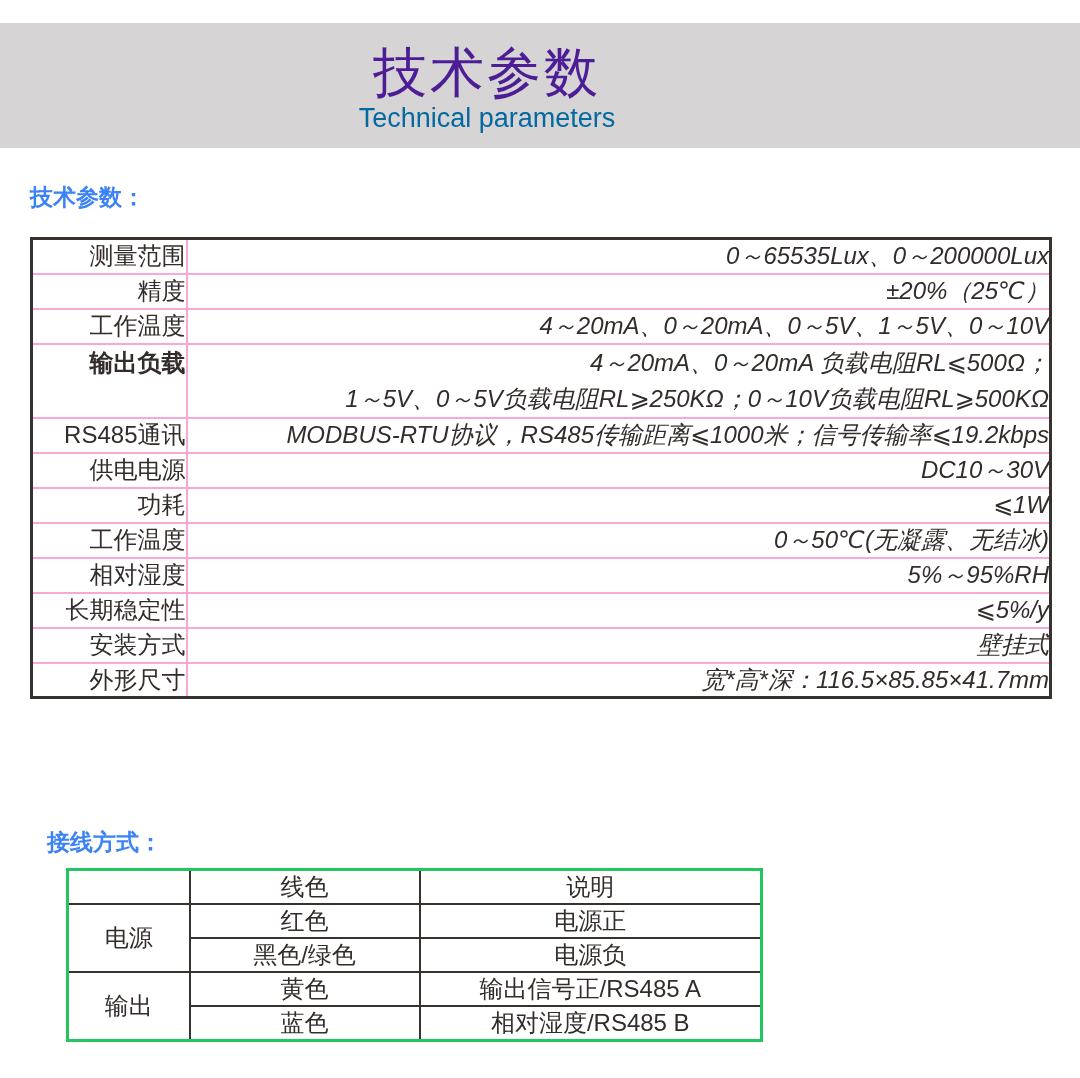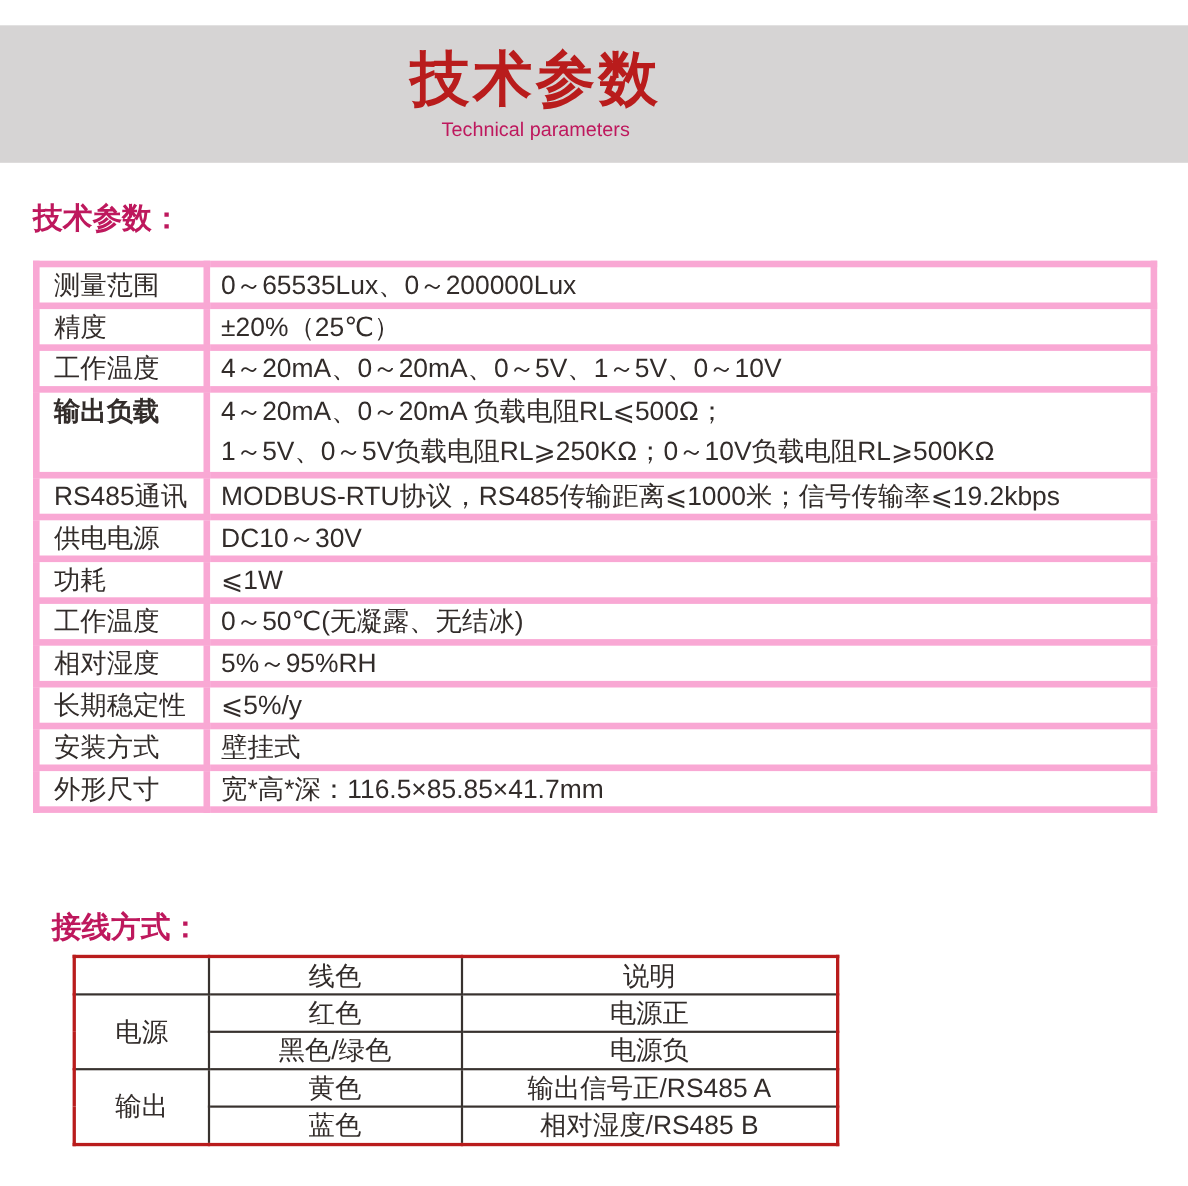--- a/index.html
+++ b/index.html
@@ -17,73 +17,75 @@
     position: absolute; left: 0; top: 23px;
     width: 1080px; height: 125px;
     background: #d6d4d4;
     display: flex; align-items: center; justify-content: center;
   }
   .banner-inner {
     transform: translateX(-53px);
     text-align: center;
   }
   .banner-title {
-    font-size: 54px; font-weight: 700; letter-spacing: 3px;
-    color: #b91c1c; line-height: 60px;
+    font-size: 54px; font-weight: 400; letter-spacing: 3px;
+    color: #4c1d95; line-height: 60px;
   }
   .banner-subtitle {
-    font-size: 18px; font-weight: 400; color: #be185d;
+    font-size: 27px; font-weight: 400; color: #0369a1;
     line-height: 24px; margin-top: 4px;
   }
 
   
   .sec-heading {
     position: absolute;
-    font-size: 27px; font-weight: 700; color: #be185d;
+    font-size: 23px; font-weight: 700; color: #3b82f6;
     line-height: 34px;
     font-family: Liberation Serif, serif;
   }
   #spec-heading { left: 30px; top: 181px; }
   #wiring-heading { left: 47px; top: 826px; }
 
   
   table { border-collapse: collapse; table-layout: fixed; }
   .spec-table {
     position: absolute; left: 30px; top: 237px;
     width: 1022px;
     border: 3px solid #38322f;
     font-size: 24px;
   }
   .spec-table td {
-    border: 6px solid #f9a8d4;
+    border: 2px solid #f9a8d4;
     height: 35px;
     vertical-align: middle;
     white-space: nowrap;
     overflow: hidden;
+    text-align: right;
   }
   .spec-table td.label-cell {
     width: 155px;
     padding-left: 13px;
   }
   .spec-table td.value-cell {
     padding-left: 10px;
+    font-style: italic;
   }
   .spec-table tr.tall td { height: 72px; }
   .spec-table tr.tall td.label-cell {
     vertical-align: top;
     line-height: 36px;
     font-weight: bold;
   }
   .spec-table tr.tall td.value-cell div { line-height: 36px; }
 
   
   .wiring-table {
     position: absolute; left: 66px; top: 868px;
     width: 694px;
-    border: 3px solid #b91c1c;
+    border: 3px solid #22c55e;
     font-size: 24px;
   }
   .wiring-table td {
     border: 2px solid #38322f;
     height: 34px;
     text-align: center;
     vertical-align: middle;
     white-space: nowrap;
     overflow: hidden;
   }

